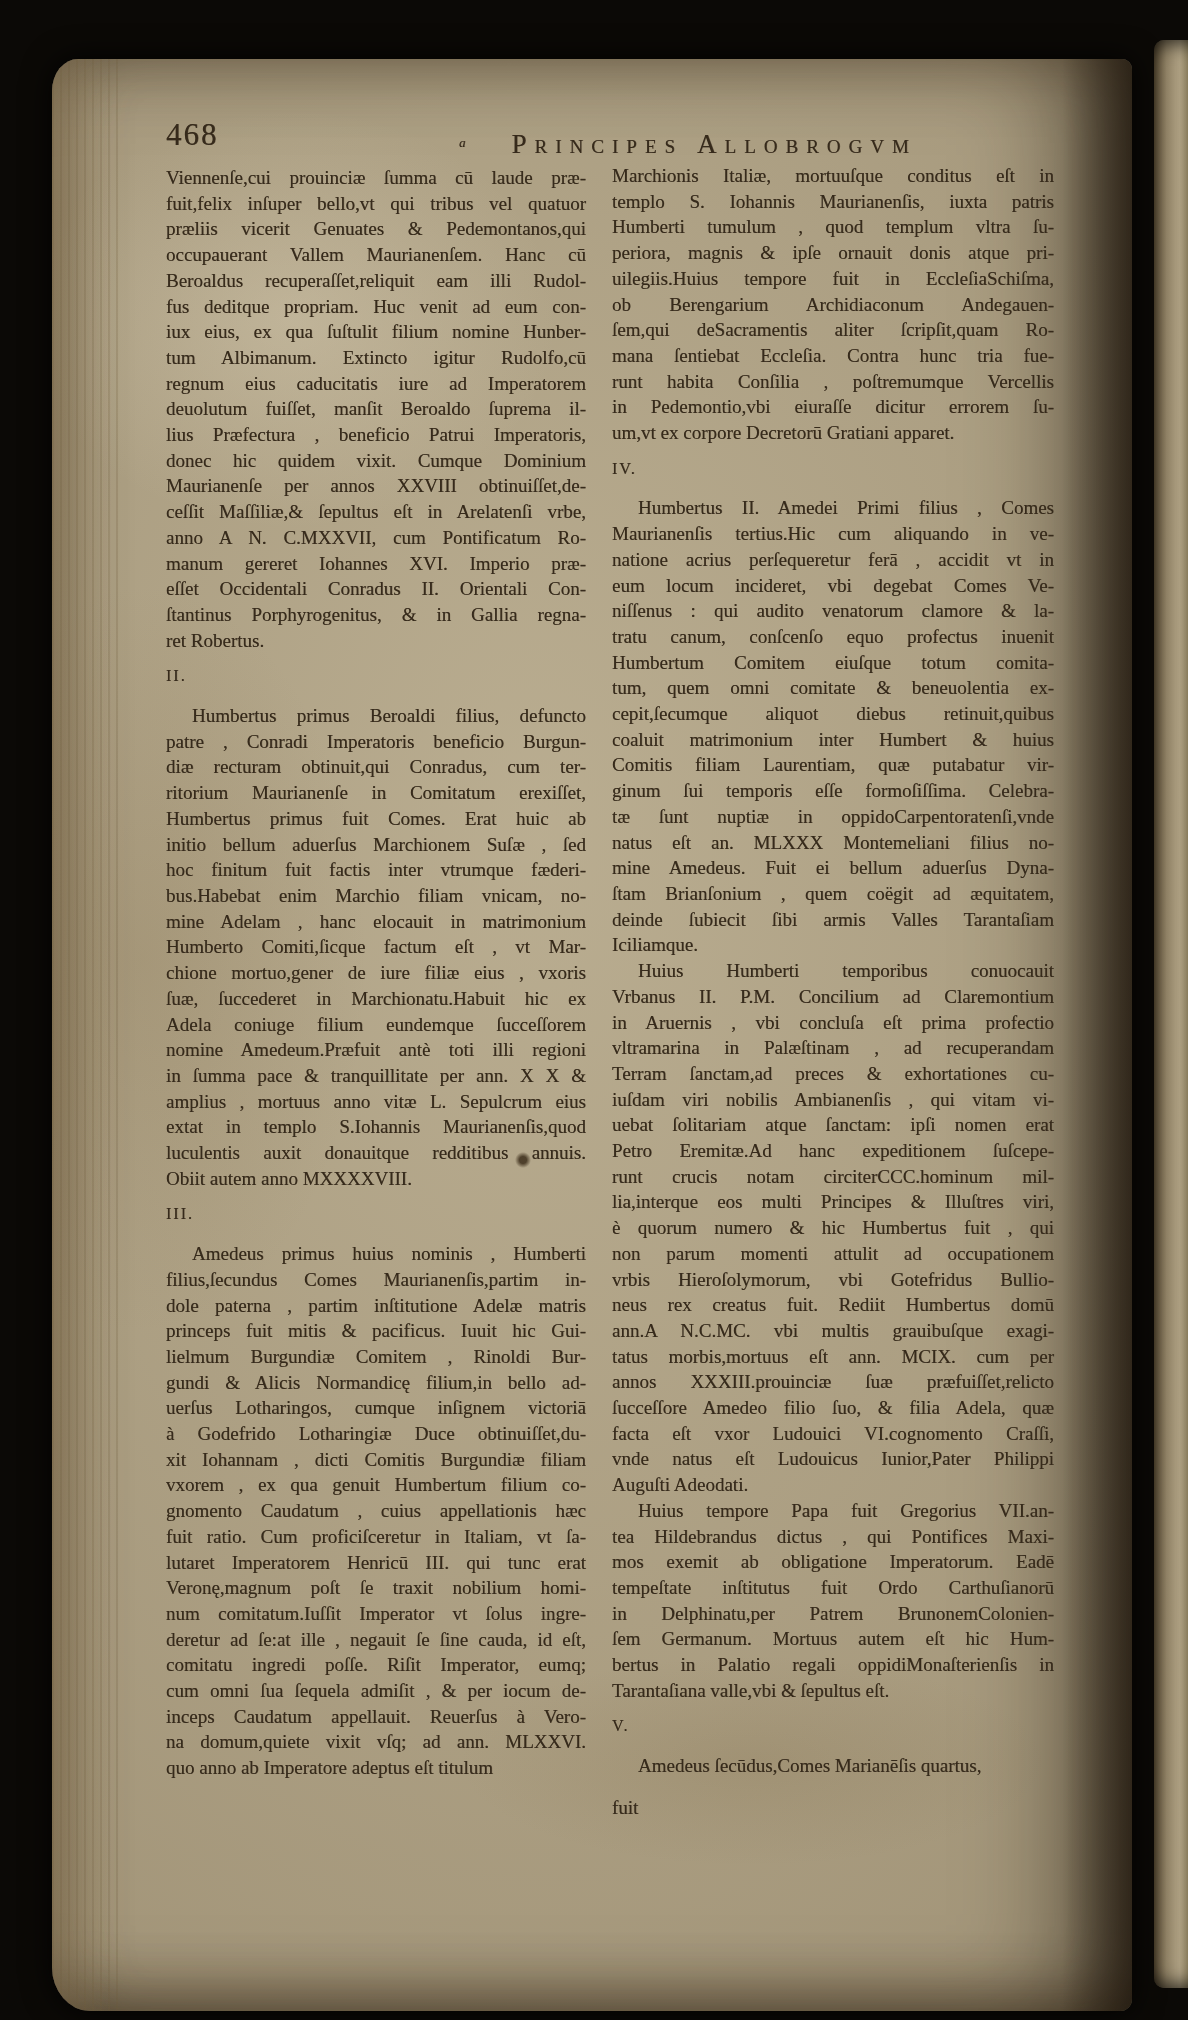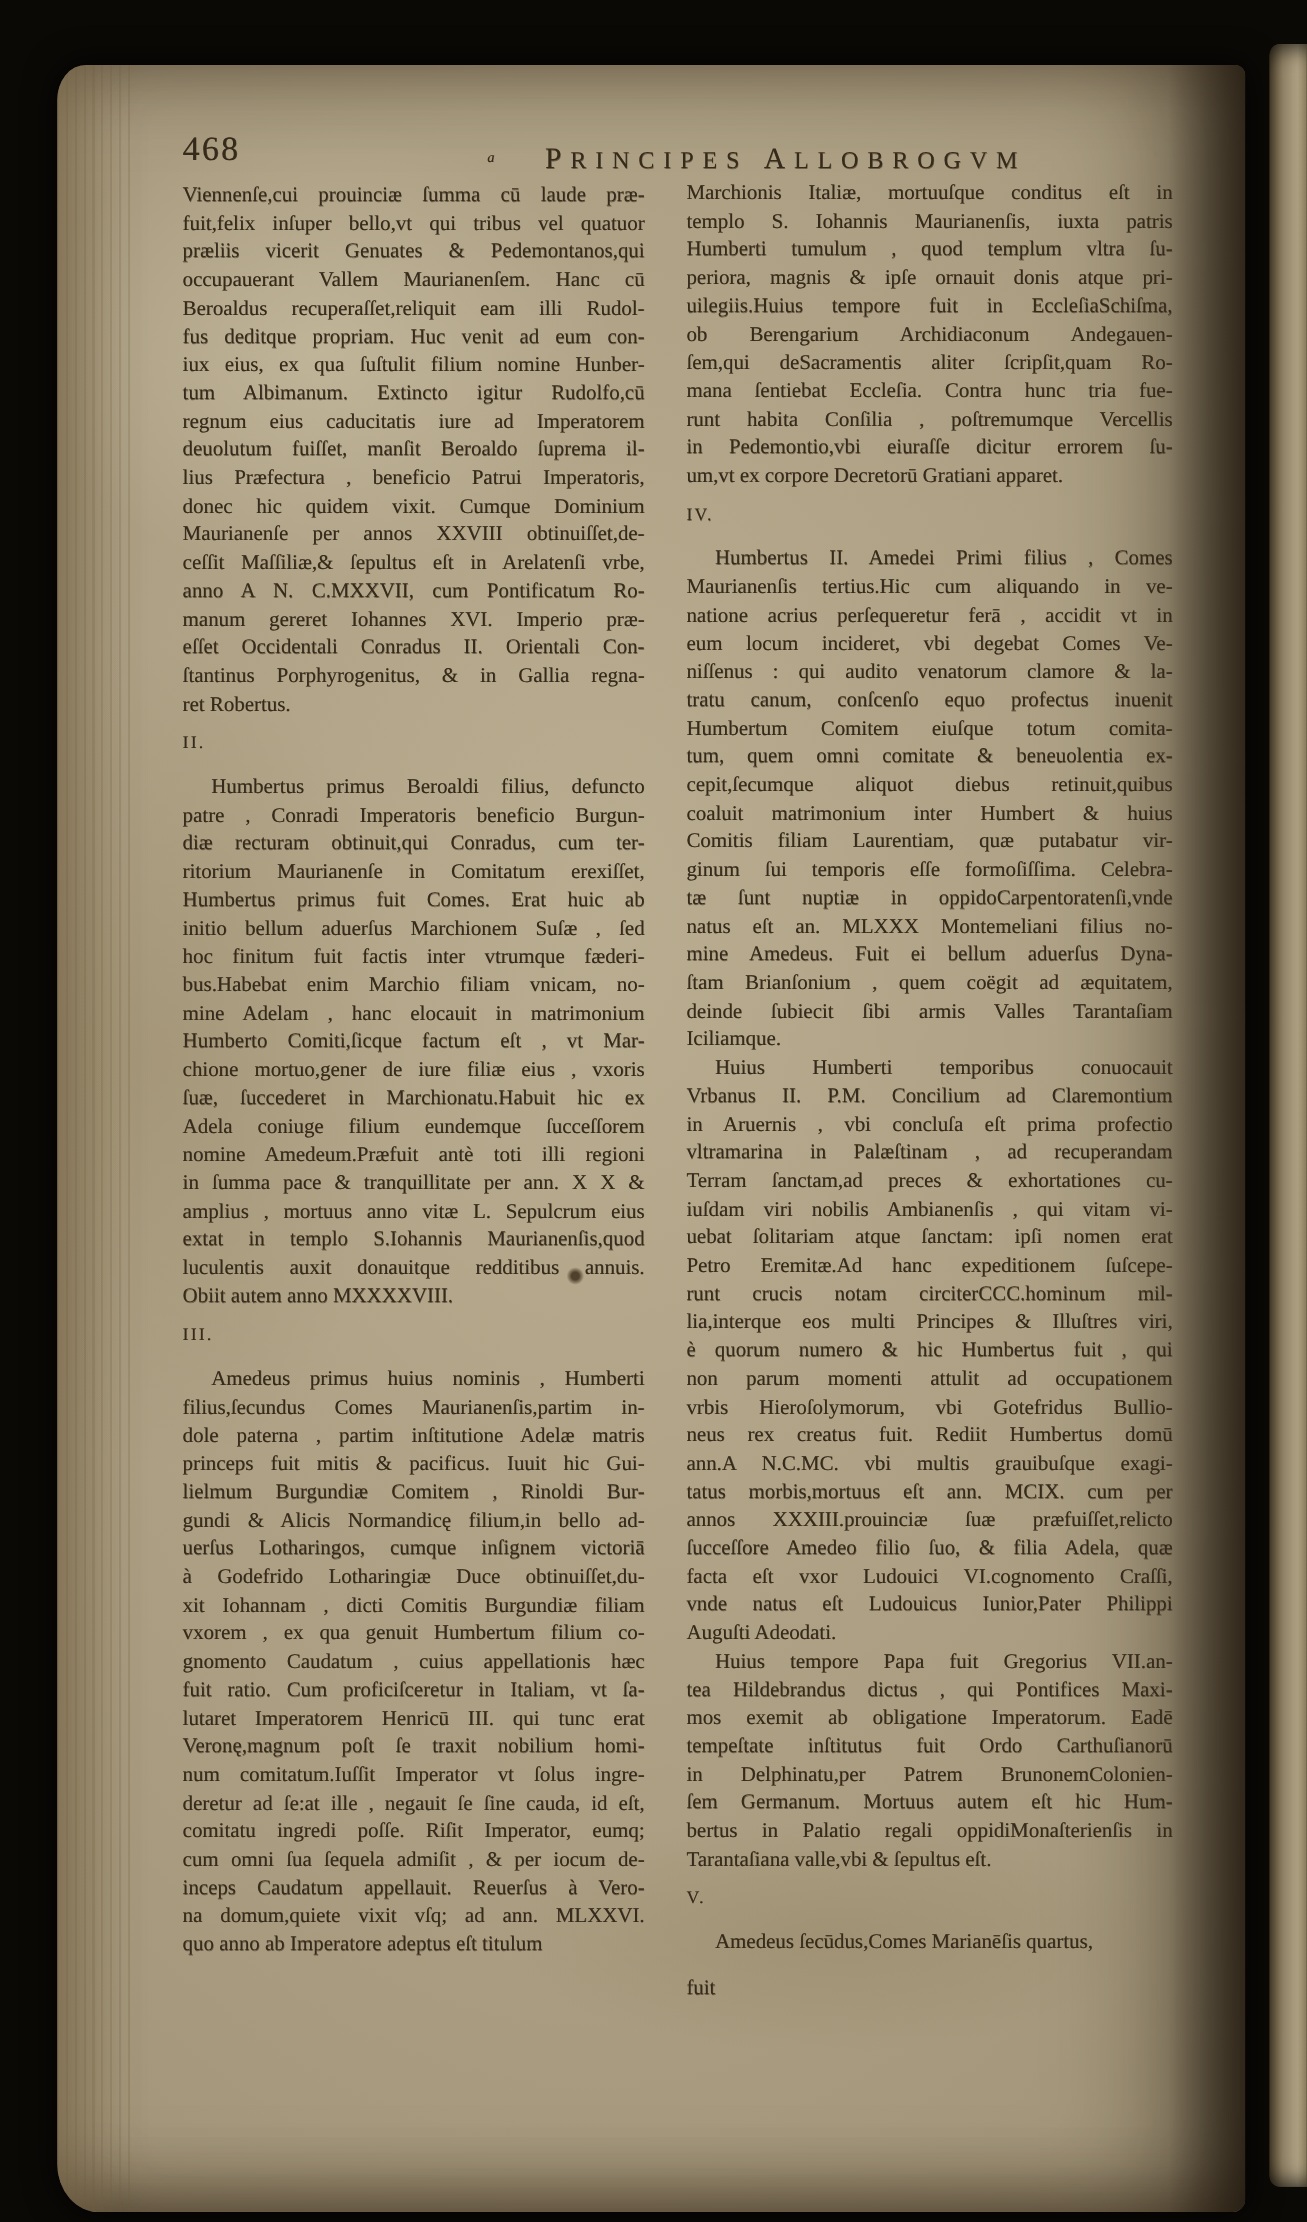--- a/index.html
+++ b/index.html
@@ -50,28 +50,28 @@
     font-size:31px;letter-spacing:2px;
     text-shadow:0.4px 0.4px 0.6px rgba(54,42,27,0.6);
   }
   .running-head{
     position:absolute;left:386px;top:70px;width:500px;text-align:center;
     white-space:nowrap;
     text-shadow:0.4px 0.4px 0.5px rgba(54,42,27,0.55);
   }
   .running-head .mark{font-size:13px;font-style:italic;margin-right:46px;vertical-align:6px;letter-spacing:0;}
   .running-head .cap{font-size:27px;letter-spacing:8px;}
-  .running-head .sc{font-size:22px;letter-spacing:8px;}
+  .running-head .sc{font-size:19px;letter-spacing:8px;}
   .running-head .w2{margin-left:14px;}
   .col{
     position:absolute;font-size:19px;line-height:25.7px;
     text-shadow:0.35px 0.35px 0.45px rgba(54,42,27,0.55);
   }
   .col1{left:114px;top:106px;width:420px;}
-  .col2{left:572px;top:104px;width:442px;}
+  .col2{left:560px;top:104px;width:442px;}
   .line{text-align:justify;text-align-last:justify;}
   .line.lastline{text-align:right;text-align-last:left;}
   .line.firstline{text-indent:26px;}
   .sec-heading{font-size:16px;letter-spacing:2px;margin:10px 0 14px;line-height:25.7px;}
   .catchword{margin-top:16px;text-align:left;padding-right:4px;font-size:19px;}
 </style>
 </head>
 <body>
 
 <div class="paper">

